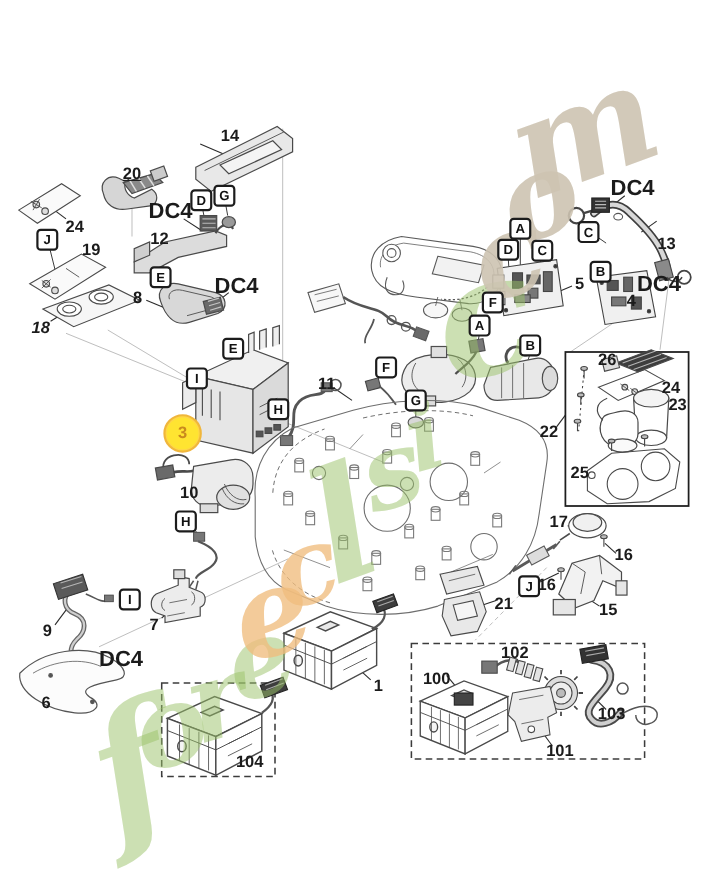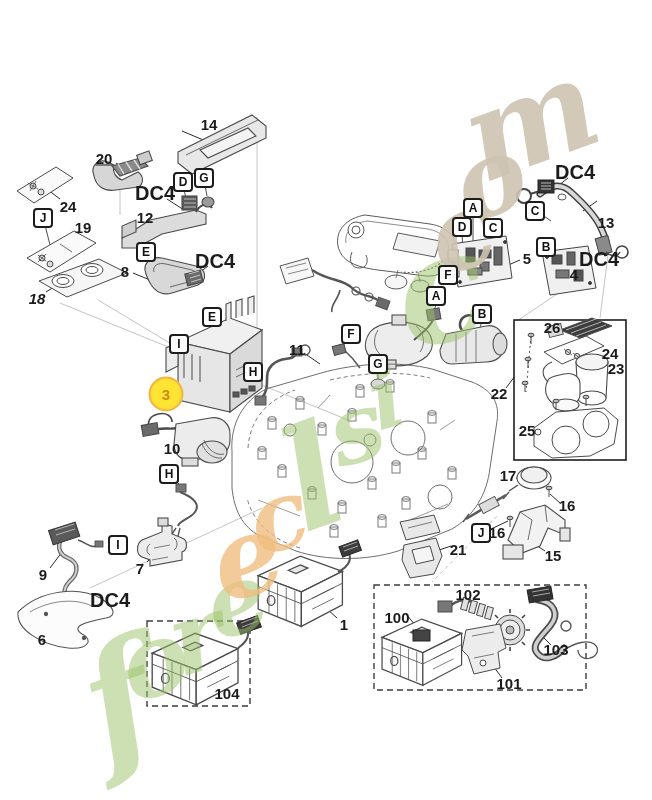--- a/index.html
+++ b/index.html
@@ -468,21 +468,21 @@
       <span class="wm" style="left: 356px; top: 428px; font-size: 95px; color: rgba(154, 193, 104, 0.5); transform: translate(-50%, -50%) rotate(-16deg);">s</span>
       <span class="wm" style="left: 386px; top: 398px; font-size: 85px; color: rgba(154, 193, 104, 0.5); transform: translate(-50%, -50%) rotate(-16deg);">i</span>
       <span class="wm" style="left: 440px; top: 288px; font-size: 150px; color: rgba(154, 193, 104, 0.5); transform: translate(-50%, -50%) rotate(-15deg);">c</span>
       <span class="wm" style="left: 462px; top: 232px; font-size: 105px; color: rgba(205, 195, 177, 0.9); transform: translate(-50%, -50%) rotate(-15deg);">c</span>
       <span class="wm" style="left: 490px; top: 178px; font-size: 105px; color: rgba(205, 195, 177, 0.9); transform: translate(-50%, -50%) rotate(-18deg);">o</span>
       <span class="wm" style="left: 530px; top: 120px; font-size: 125px; color: rgba(205, 195, 177, 0.9); transform: translate(-50%, -50%) rotate(-20deg);">m</span>
     </div>
 
 <div id="label-layer">
       <div class="num" style="left: 173px; top: 124px; margin-left: 36px;">14</div>
-      <div class="num" style="left: 104px; top: 158px; text-decoration: underline;">20</div>
+      <div class="num" style="left: 120px; top: 158px; text-decoration: underline;">20</div>
       <div class="num" style="left: 68px; top: 206px;">24</div>
       <div class="num" style="left: 83px; top: 227px;">19</div>
       <div class="num" style="left: 37px; top: 298px; font-style: italic;">18</div>
       <div class="num" style="left: 145px; top: 217px;">12</div>
       <div class="num" style="left: 125px; top: 271px;">8</div>
       <div class="num" style="left: 297px; top: 349px;">11</div>
       <div class="num" style="left: 172px; top: 448px;">10</div>
       <div class="num" style="left: 43px; top: 574px;">9</div>
       <div class="num" style="left: 140px; top: 568px;">7</div>
       <div class="num" style="left: 42px; top: 639px;">6</div>

